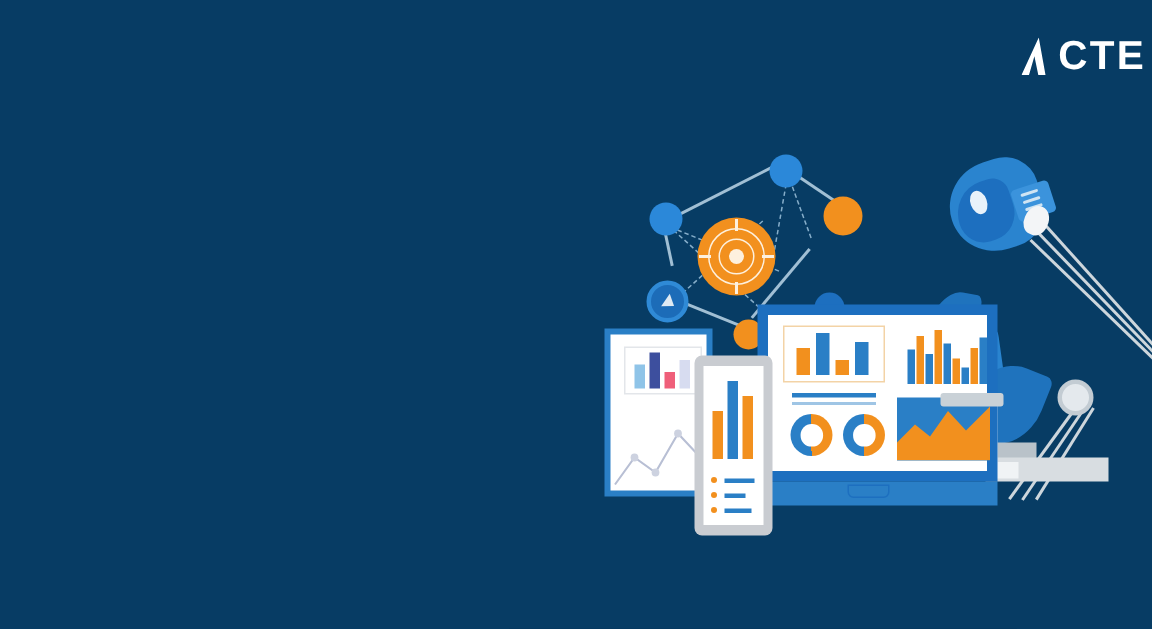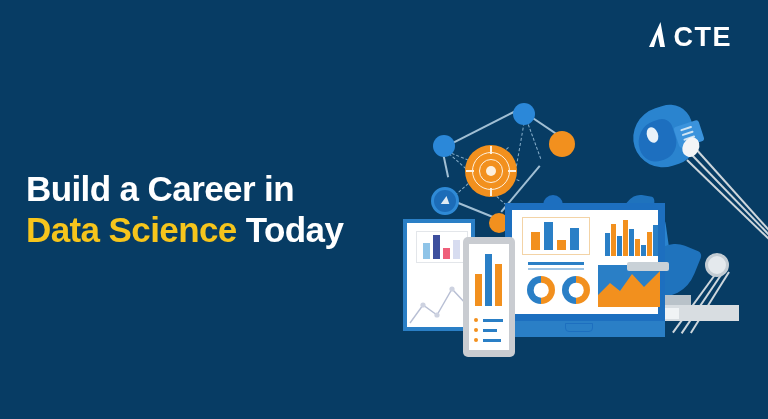--- a/index.html
+++ b/index.html
@@ -8,22 +8,22 @@
 
   .banner{
     position:relative;
     width:768px; height:419px;
     background:#073c64;
     overflow:hidden;
   }
 
   
   .logo{
-    position:absolute; top:22px; right:36px;
-    display:flex; align-items:flex-start;
+    position:absolute; top:22px; right:4px;
+    display:flex; align-items:center;
     letter-spacing:1px;
   }
   .logo-text{
     color:#ffffff;
     font-size:27px;
     font-weight:bold;
     letter-spacing:1.5px;
   }
   .logo-a{
     width:24px;height:25px;margin-right:1px;position:relative;display:inline-block;
@@ -217,27 +217,20 @@
 
   <div class="logo">
     <span class="logo-a">
       <svg viewBox="0 0 24 25" width="24" height="25" aria-hidden="true">
         <path d="M11.5 0 L16 25 L11.2 25 L8.6 12.5 L5 25 L0 25 Z" fill="#ffffff"></path>
       </svg>
     </span>
     <span class="logo-text">CTE</span>
   </div>
 
-  <div class="headline">
-    <div class="line l1">Build a Career in</div>
-    <div class="line">
-      <span class="hl-accent">Data Science</span>
-      <span class="hl-white">Today</span>
-    </div>
-  </div>
 
   <div class="art">
 
     <div class="arm" style="left:300px;top:52px;width:120px;transform:rotate(48deg);"></div>
     <div class="arm" style="left:296px;top:58px;width:118px;transform:rotate(46deg);"></div>
     <div class="arm" style="left:292px;top:64px;width:116px;transform:rotate(44deg);"></div>
     <div class="arm" style="left:322px;top:176px;width:75px;transform:rotate(126deg);"></div>
     <div class="arm" style="left:328px;top:176px;width:74px;transform:rotate(124deg);"></div>
     <div class="arm" style="left:334px;top:176px;width:72px;transform:rotate(122deg);"></div>
 

